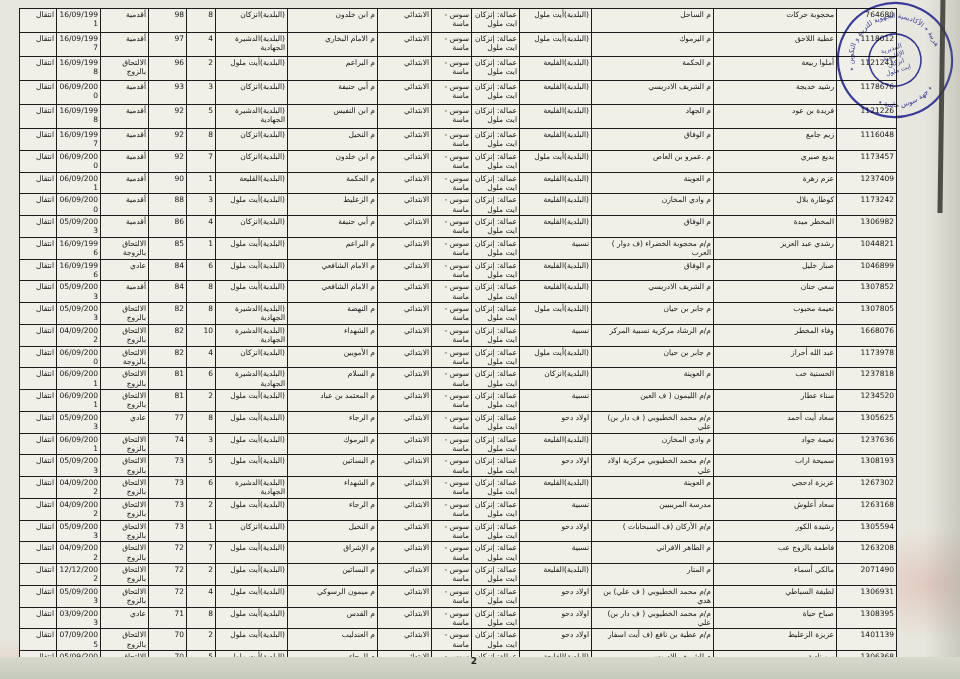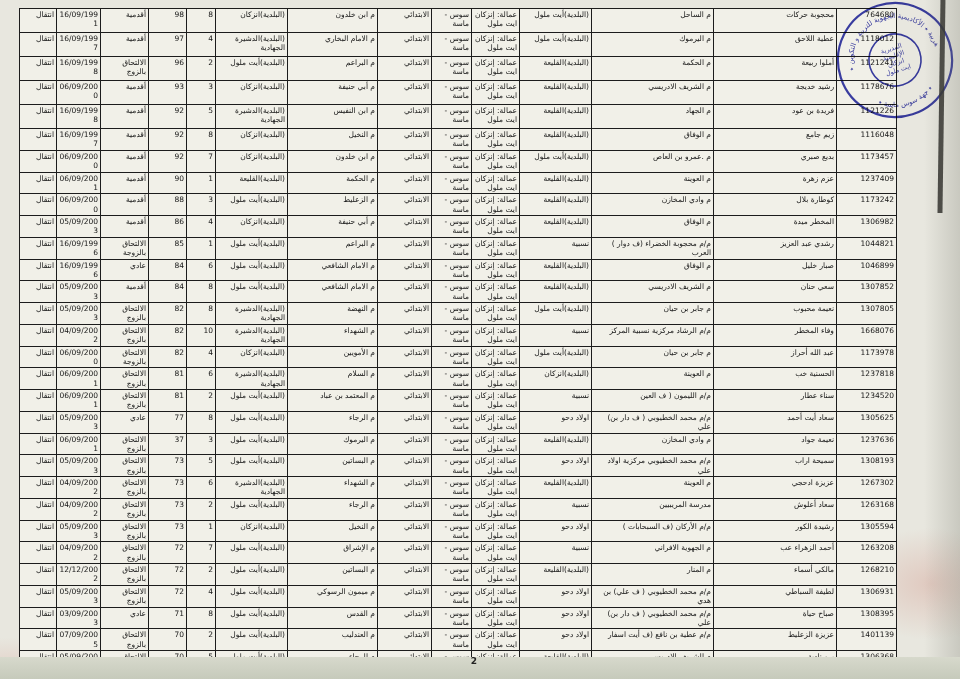--- a/index.html
+++ b/index.html
@@ -379,21 +379,21 @@
         <td class="col-id">1237636</td>
         <td class="col-name">نعيمة جواد</td>
         <td class="col-origin_school">م وادي المخازن</td>
         <td class="col-origin_commune">(البلدية)القليعة</td>
         <td class="col-prefecture">عمالة: إنزكان ايت ملول</td>
         <td class="col-region">سوس - ماسة</td>
         <td class="col-level">الابتدائي</td>
         <td class="col-dest_school">م اليرموك</td>
         <td class="col-dest_commune">(البلدية)أيت ملول</td>
         <td class="col-rank">3</td>
-        <td class="col-score">37</td>
+        <td class="col-score">74</td>
         <td class="col-type">الالتحاق بالزوج</td>
         <td class="col-date">06/09/2001</td>
         <td class="col-status">انتقال</td>
       </tr>
       <tr class="short">
         <td class="col-id">1308193</td>
         <td class="col-name">سميحة اراب</td>
         <td class="col-origin_school">م/م محمد الخطيوبي مركزية اولاد علي</td>
         <td class="col-origin_commune">اولاد دحو</td>
         <td class="col-prefecture">عمالة: إنزكان ايت ملول</td>
@@ -450,36 +450,36 @@
         <td class="col-dest_school">م النخيل</td>
         <td class="col-dest_commune">(البلدية)انزكان</td>
         <td class="col-rank">1</td>
         <td class="col-score">73</td>
         <td class="col-type">الالتحاق بالزوج</td>
         <td class="col-date">05/09/2003</td>
         <td class="col-status">انتقال</td>
       </tr>
       <tr class="short">
         <td class="col-id">1263208</td>
-        <td class="col-name">أحمد الزهراء عب</td>
-        <td class="col-origin_school">م الجهوية الافراني</td>
+        <td class="col-name">فاطمة بالزوج عب</td>
+        <td class="col-origin_school">م الطاهر الافراني</td>
         <td class="col-origin_commune">نسبية</td>
         <td class="col-prefecture">عمالة: إنزكان ايت ملول</td>
         <td class="col-region">سوس - ماسة</td>
         <td class="col-level">الابتدائي</td>
         <td class="col-dest_school">م الإشراق</td>
         <td class="col-dest_commune">(البلدية)أيت ملول</td>
         <td class="col-rank">7</td>
         <td class="col-score">72</td>
         <td class="col-type">الالتحاق بالزوج</td>
         <td class="col-date">04/09/2002</td>
         <td class="col-status">انتقال</td>
       </tr>
       <tr class="short">
-        <td class="col-id">1268210</td>
+        <td class="col-id">2071490</td>
         <td class="col-name">مالكي أسماء</td>
         <td class="col-origin_school">م المنار</td>
         <td class="col-origin_commune">(البلدية)القليعة</td>
         <td class="col-prefecture">عمالة: إنزكان ايت ملول</td>
         <td class="col-region">سوس - ماسة</td>
         <td class="col-level">الابتدائي</td>
         <td class="col-dest_school">م البساتين</td>
         <td class="col-dest_commune">(البلدية)أيت ملول</td>
         <td class="col-rank">2</td>
         <td class="col-score">72</td>

